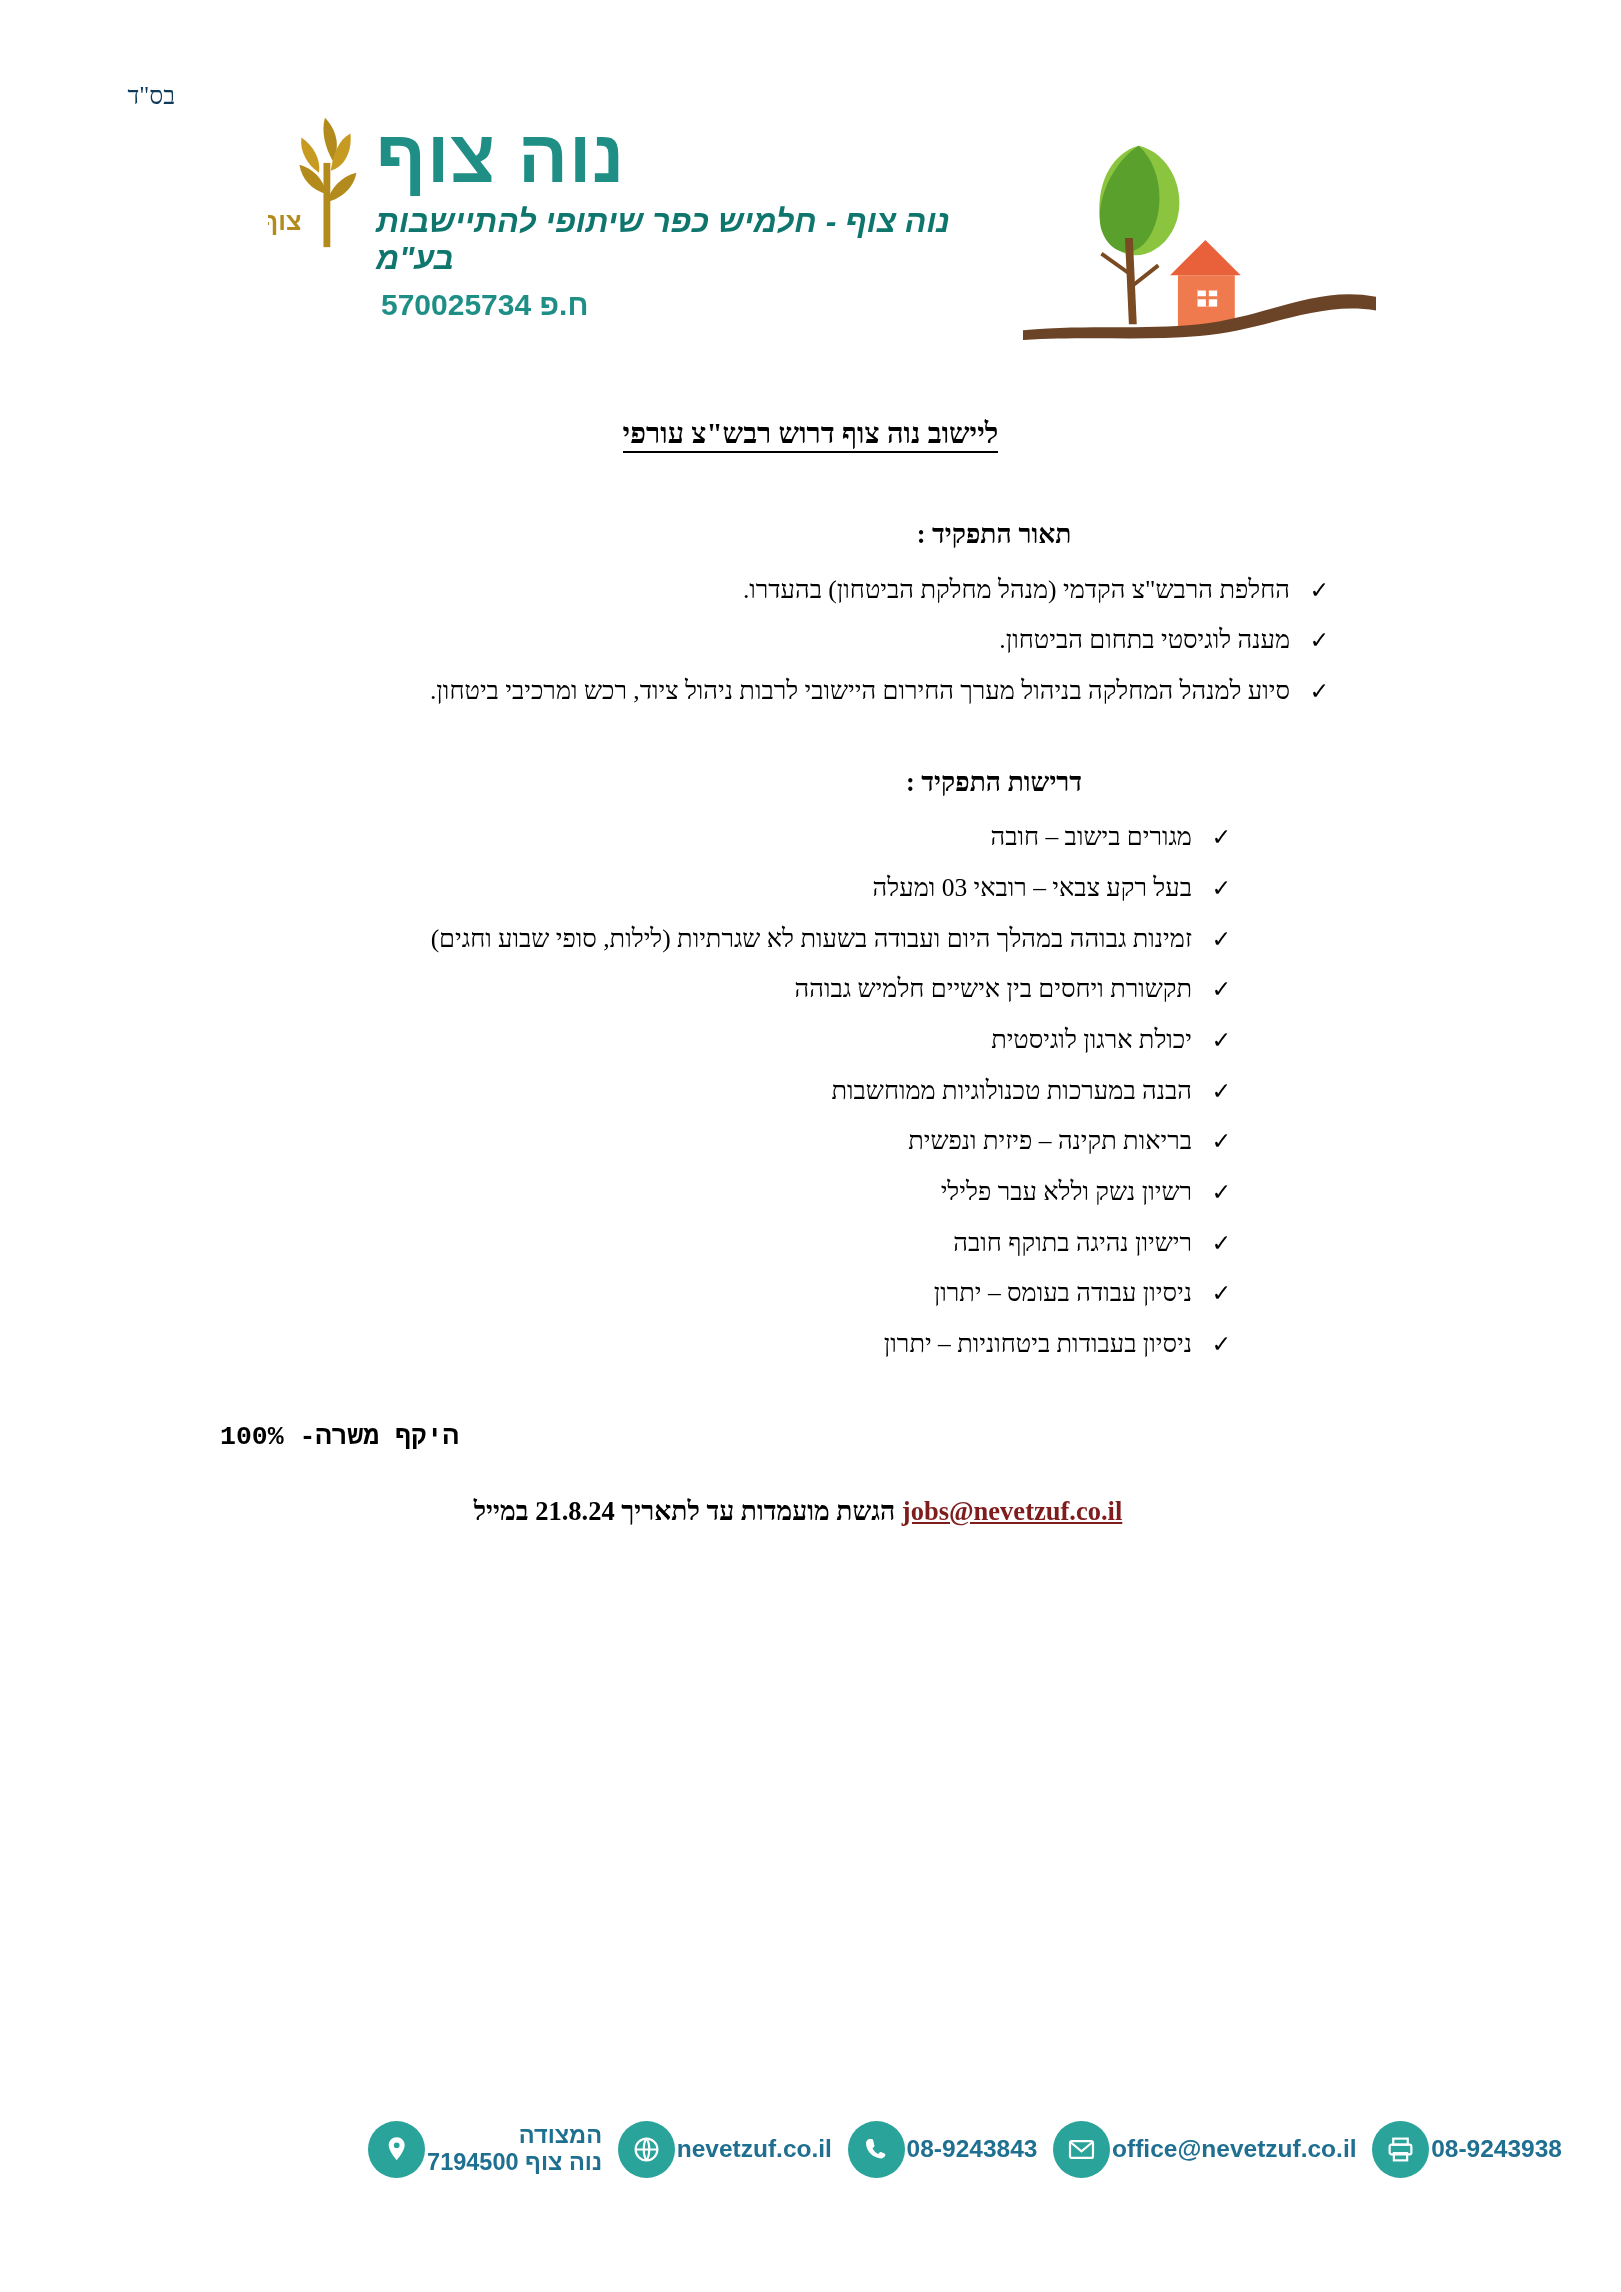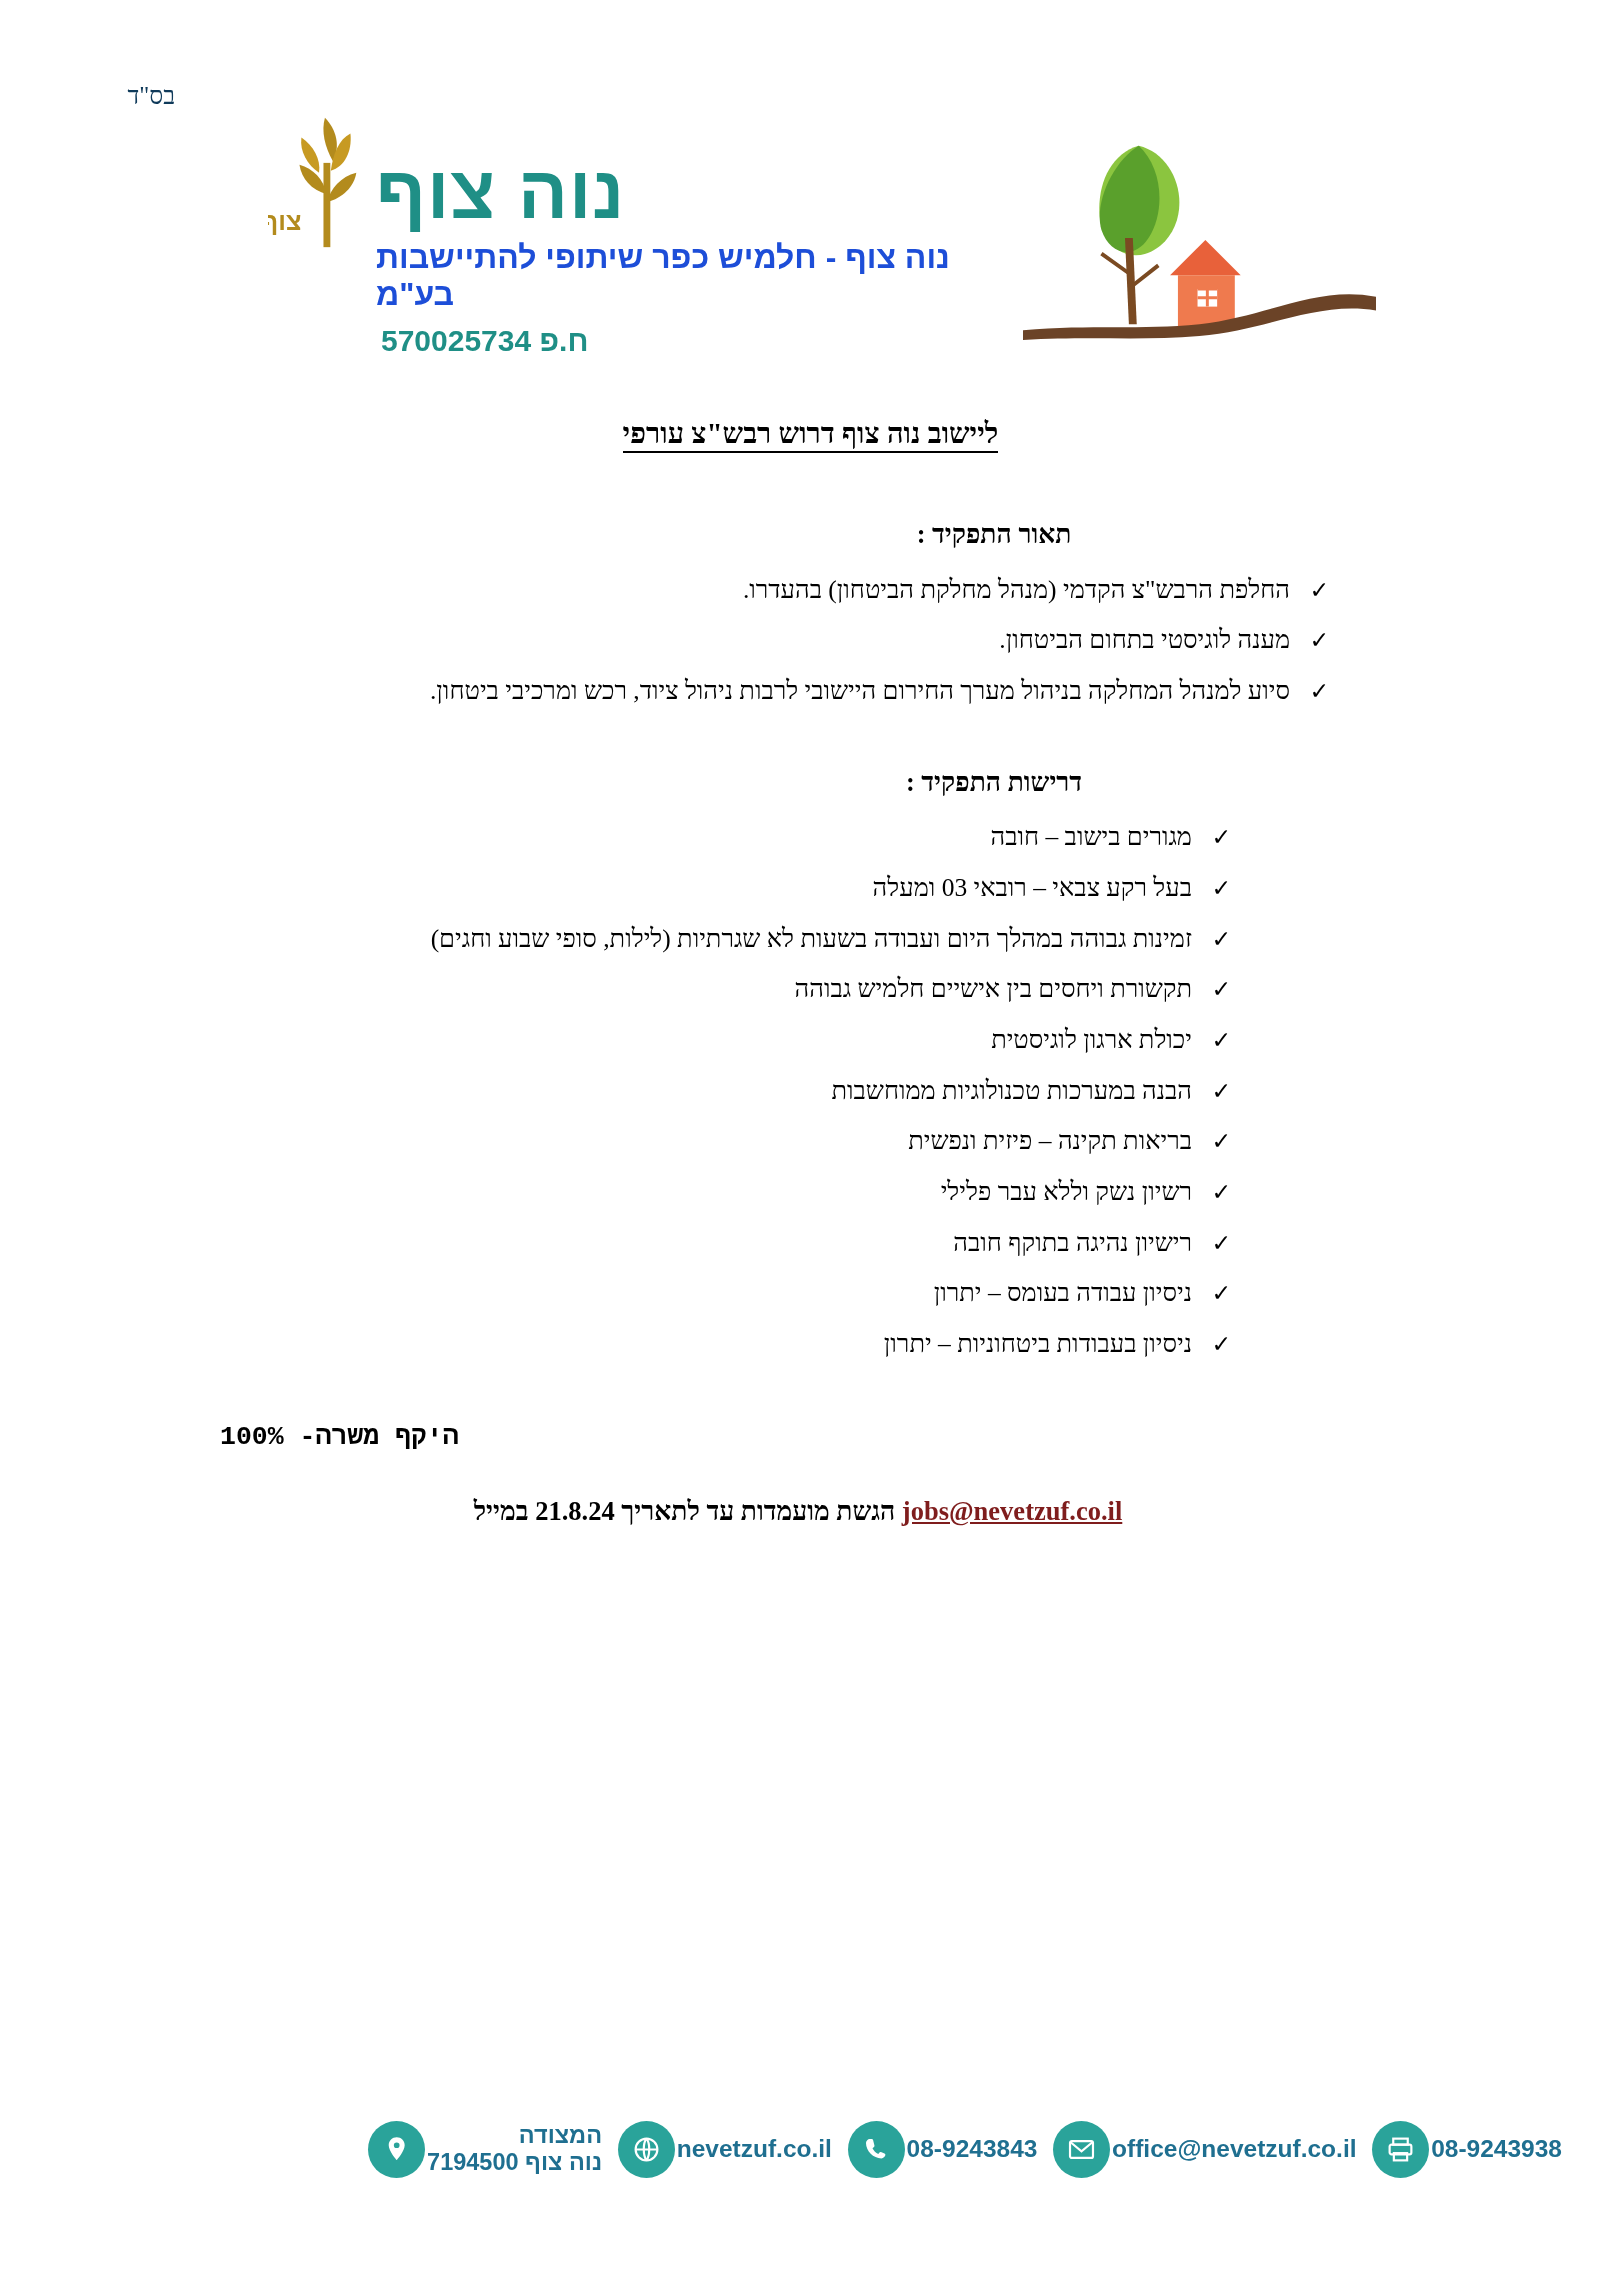--- a/index.html
+++ b/index.html
@@ -54,30 +54,30 @@
   }
   .logo-title {
     font-family: "Liberation Sans", sans-serif;
     font-weight: bold;
     font-size: 74px;
     color: #1f8f86;
     letter-spacing: 1px;
     line-height: 1.05;
     text-align: left;
     padding-left: 108px;
-    margin-top: 36px;
   }
   .logo-sub {
     font-family: "Liberation Sans", sans-serif;
     font-weight: bold;
     font-size: 32px;
-    color: #1d4ed8;
+    color: #0f766e;
     margin-top: 7.8px;
     text-align: left;
     padding-left: 108px;
+    font-style: italic;
   }
   .logo-reg {
     font-family: "Liberation Sans", sans-serif;
     font-weight: bold;
     font-size: 30px;
     color: #1f8f86;
     margin-top: 11px;
     text-align: left;
     padding-left: 113px;
     direction: ltr;

